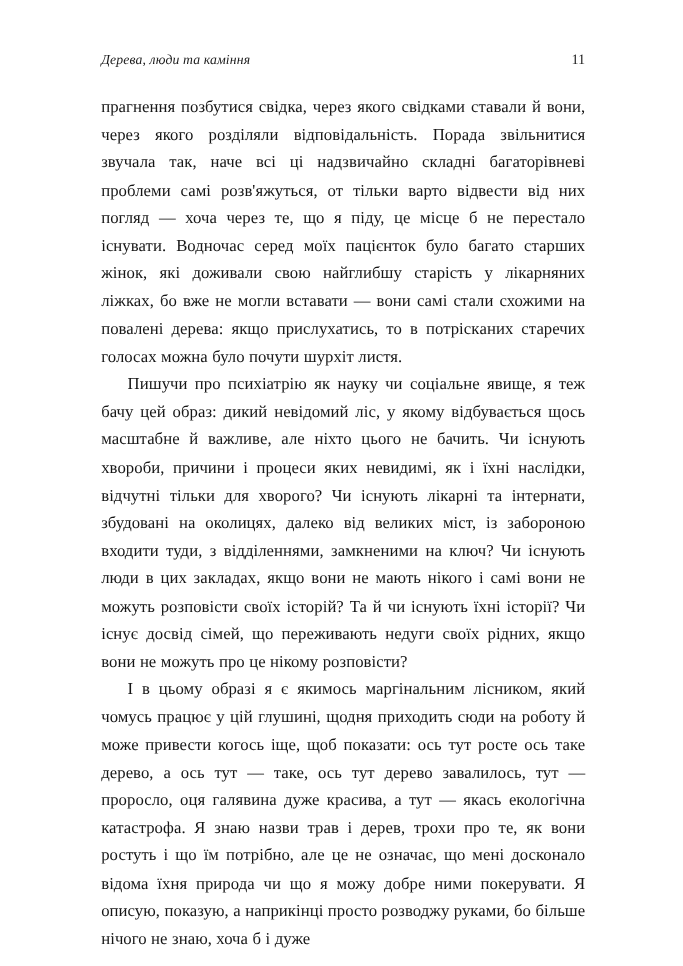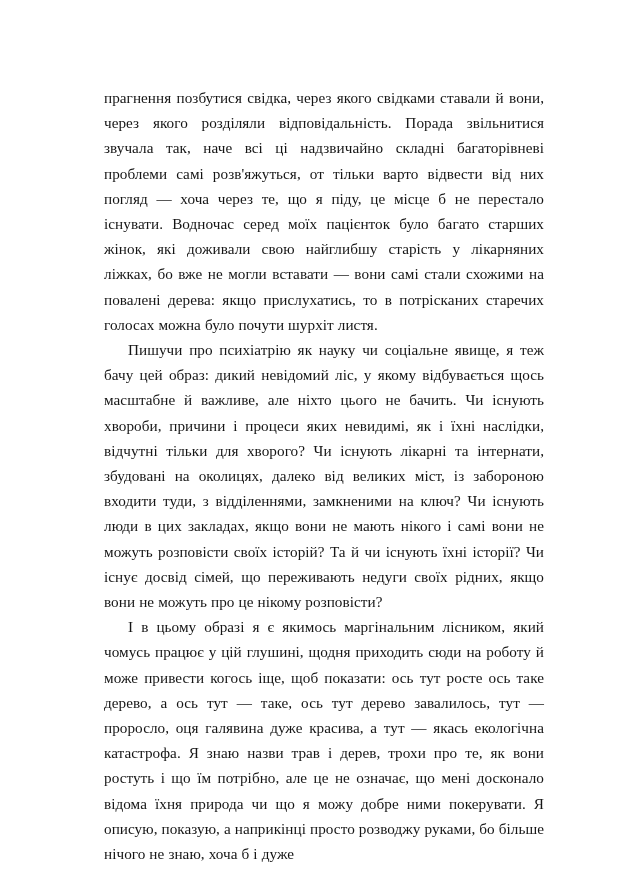--- a/index.html
+++ b/index.html
@@ -39,21 +39,21 @@
     color: #1b1b1b;
     white-space: nowrap;
   }
   .folio {
     font-size: 13px;
     color: #1b1b1b;
     font-family: "Liberation Serif", serif;
   }
   .body-text {
     position: absolute;
-    left: 104px;
+    left: 92px;
     top: 85px;
     width: 440px;
     font-size: 15.2px;
     line-height: 25.2px;
     text-align: justify;
     text-justify: inter-word;
     hyphens: manual;
     color: #151515;
   }
   .body-text p {
@@ -67,20 +67,24 @@
   .body-text p {
     letter-spacing: 0.05px;
     word-spacing: 0.2px;
   }
 </style>
 </head>
 <body>
 
 <div class="page">
 
+  <div class="header">
+    <div class="running-title">Дерева, люди та каміння</div>
+    <div class="folio">11</div>
+  </div>
 
   <div class="body-text">
     <p>прагнення позбутися свідка, через якого свідками ставали й вони, через якого розділяли відповідальність. Порада звільнитися звучала так, наче всі ці надзвичайно складні багаторівневі проблеми самі розв'яжуться, от тільки варто відвести від них погляд — хоча через те, що я піду, це місце б не перестало існувати. Водночас серед моїх пацієнток було багато старших жінок, які доживали свою найглибшу старість у лікарняних ліжках, бо вже не могли вставати — вони самі стали схожими на повалені дерева: якщо прислухатись, то в потріскaних старечих голосах можна було почути шурхіт листя.</p>
     <p class="indent">Пишучи про психіатрію як науку чи соціальне явище, я теж бачу цей образ: дикий невідомий ліс, у якому відбувається щось масштабне й важливе, але ніхто цього не бачить. Чи існують хвороби, причини і процеси яких невидимі, як і їхні наслідки, відчутні тільки для хворого? Чи існують лікарні та інтернати, збудовані на околицях, далеко від великих міст, із забороною входити туди, з відділеннями, замкненими на ключ? Чи існують люди в цих закладах, якщо вони не мають нікого і самі вони не можуть розповісти своїх історій? Та й чи існують їхні історії? Чи існує досвід сімей, що переживають недуги своїх рідних, якщо вони не можуть про це нікому розповісти?</p>
     <p class="indent">І в цьому образі я є якимось маргінальним лісником, який чомусь працює у цій глушині, щодня приходить сюди на роботу й може привести когось іще, щоб показати: ось тут росте ось таке дерево, а ось тут — таке, ось тут дерево завалилось, тут — проросло, оця галявина дуже красива, а тут — якась екологічна катастрофа. Я знаю назви трав і дерев, трохи про те, як вони ростуть і що їм потрібно, але це не означає, що мені досконало відома їхня природа чи що я можу добре ними покерувати. Я описую, показую, а наприкінці просто розводжу руками, бо більше нічого не знаю, хоча б і дуже</p>
   </div>
 
 </div>
 
 </body></html>

